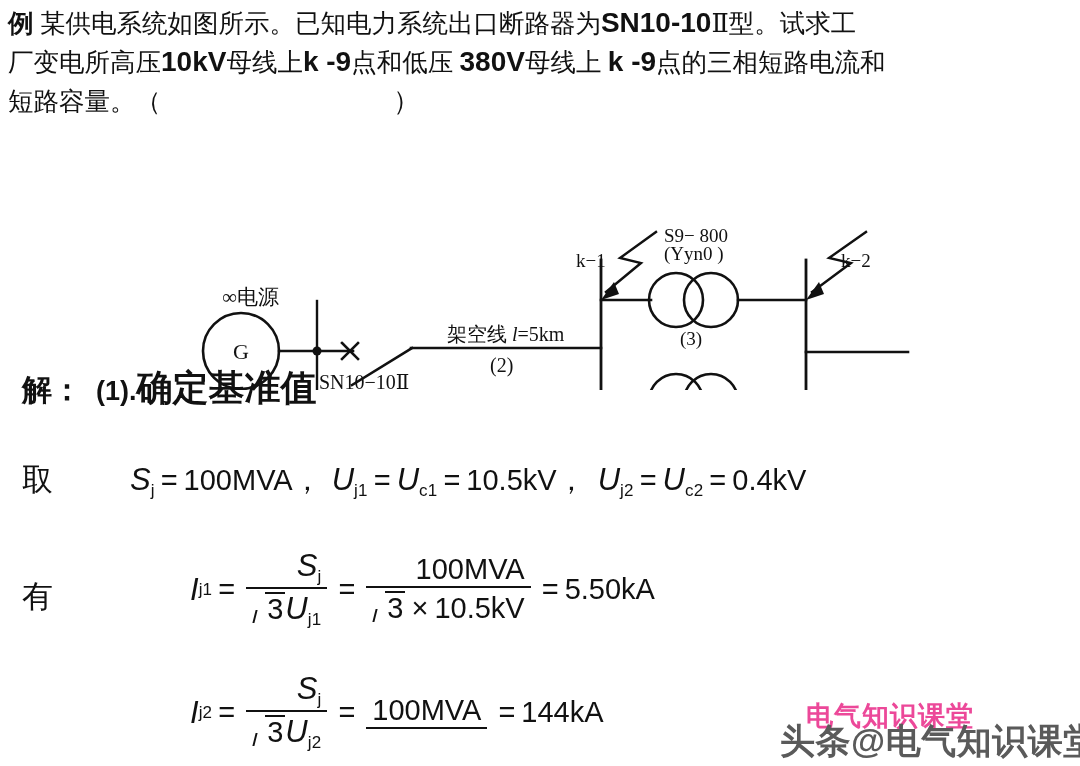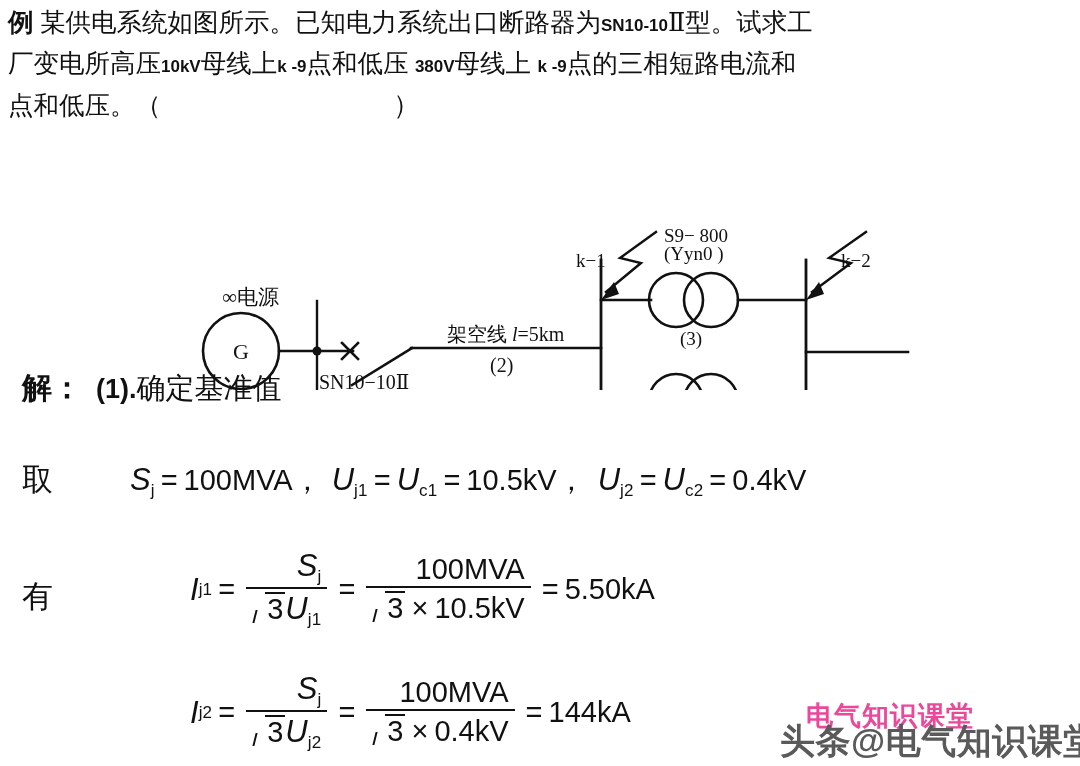--- a/index.html
+++ b/index.html
@@ -27,21 +27,21 @@
     font-size: 25.5px;
     line-height: 38px;
     white-space: pre;
     letter-spacing: 0px;
   }
   .stmt-line .lead {
     font-weight: bold;
   }
   .stmt-line .latin {
     font-family: "Liberation Sans", "DejaVu Sans", sans-serif;
-    font-size: 17px;
+    font-size: 28px;
     font-weight: 600;
   }
   .stmt-line .paren {
     font-size: 27px;
   }
 
   
   #circuit-diagram {
     position: absolute;
     left: 0;
@@ -72,22 +72,22 @@
   }
   .sol-head .hz {
     font-weight: bold;
   }
   .sol-head .step {
     font-family: "Liberation Sans", "DejaVu Sans", sans-serif;
     font-weight: bold;
     font-size: 27px;
   }
   .sol-head .hz-normal {
-    font-weight: normal;
-    font-size: 29px;
+    font-weight: bold;
+    font-size: 36px;
   }
 
   .row-label {
     position: absolute;
     font-size: 31px;
     line-height: 34px;
   }
 
   
   .math {
@@ -189,21 +189,21 @@
     letter-spacing: 0.5px;
     white-space: nowrap;
   }
 </style>
 </head>
 <body>
 
 <div id="problem-statement">
   <div class="stmt-line"><span class="lead">例</span><span> 某供电系统如图所示。已知电力系统出口断路器为</span><span class="latin">SN10-10</span><span>Ⅱ</span><span>型。试求工</span></div>
   <div class="stmt-line"><span>厂变电所高压</span><span class="latin">10kV</span><span>母线上</span><span class="latin">k -9</span><span>点和低压 </span><span class="latin">380V</span><span>母线上 </span><span class="latin">k -9</span><span>点的三相短路电流和</span></div>
-  <div class="stmt-line"><span>点和低压。（</span><span style="display:inline-block;width:232px"></span><span class="paren">）</span></div>
+  <div class="stmt-line"><span>短路容量。（</span><span style="display:inline-block;width:232px"></span><span class="paren">）</span></div>
 </div>
 
 <div id="circuit-diagram">
   <svg width="1080" height="280" viewBox="0 0 1080 280" xmlns="http://www.w3.org/2000/svg">
     <g stroke="#111" stroke-width="2.6" fill="none" stroke-linecap="square">
 
       <circle cx="241" cy="241" r="38" stroke-width="2.6"></circle>
 
       <line x1="279" y1="241" x2="317" y2="241"></line>
 
@@ -296,21 +296,20 @@
     <span class="var">I</span>
       <span class="sub">j2</span>
       <span class="op">=</span>
     <span class="frac">
       <span class="num"><span class="var">S</span><span class="sub">j</span></span>
       <span class="den"><span class="rad"><span class="radicand">3</span></span><span class="var">U</span><span class="sub">j2</span></span>
     </span>
     <span class="op">=</span>
     <span class="frac">
       <span class="num">100MVA</span>
-      <span class="den"><span class="rad"><span class="radicand">3</span></span><span class="op">×</span><span>0.4kV</span></span>
     </span>
     <span class="op">=</span>
       <span class="unit">144kA</span>
   </div>
 </div>
 
 <div id="watermark">
   <div class="wm-back">电气知识课堂</div>
   <div class="wm-front">头条@电气知识课堂</div>
 </div>

